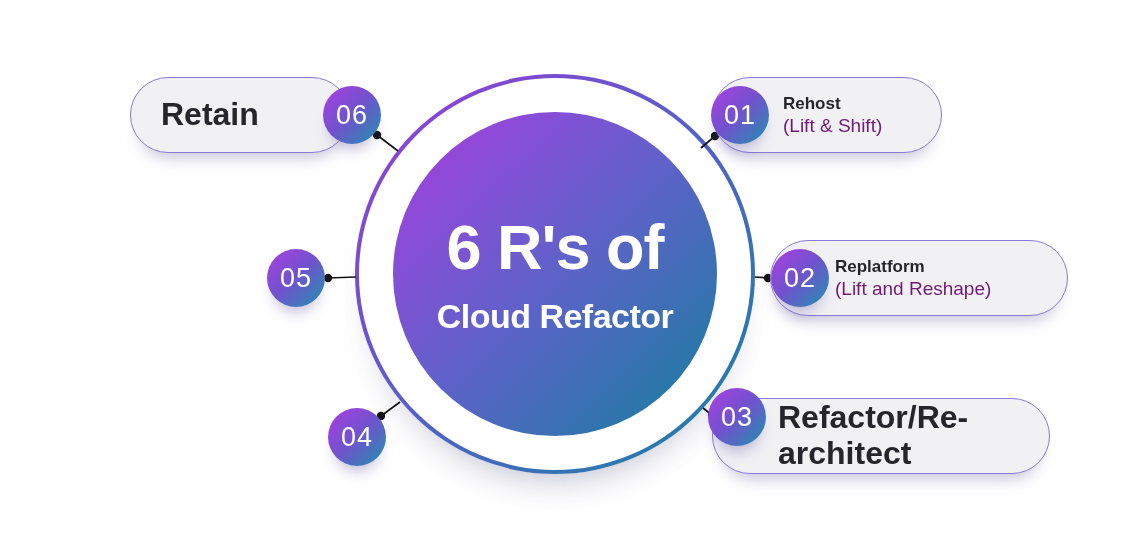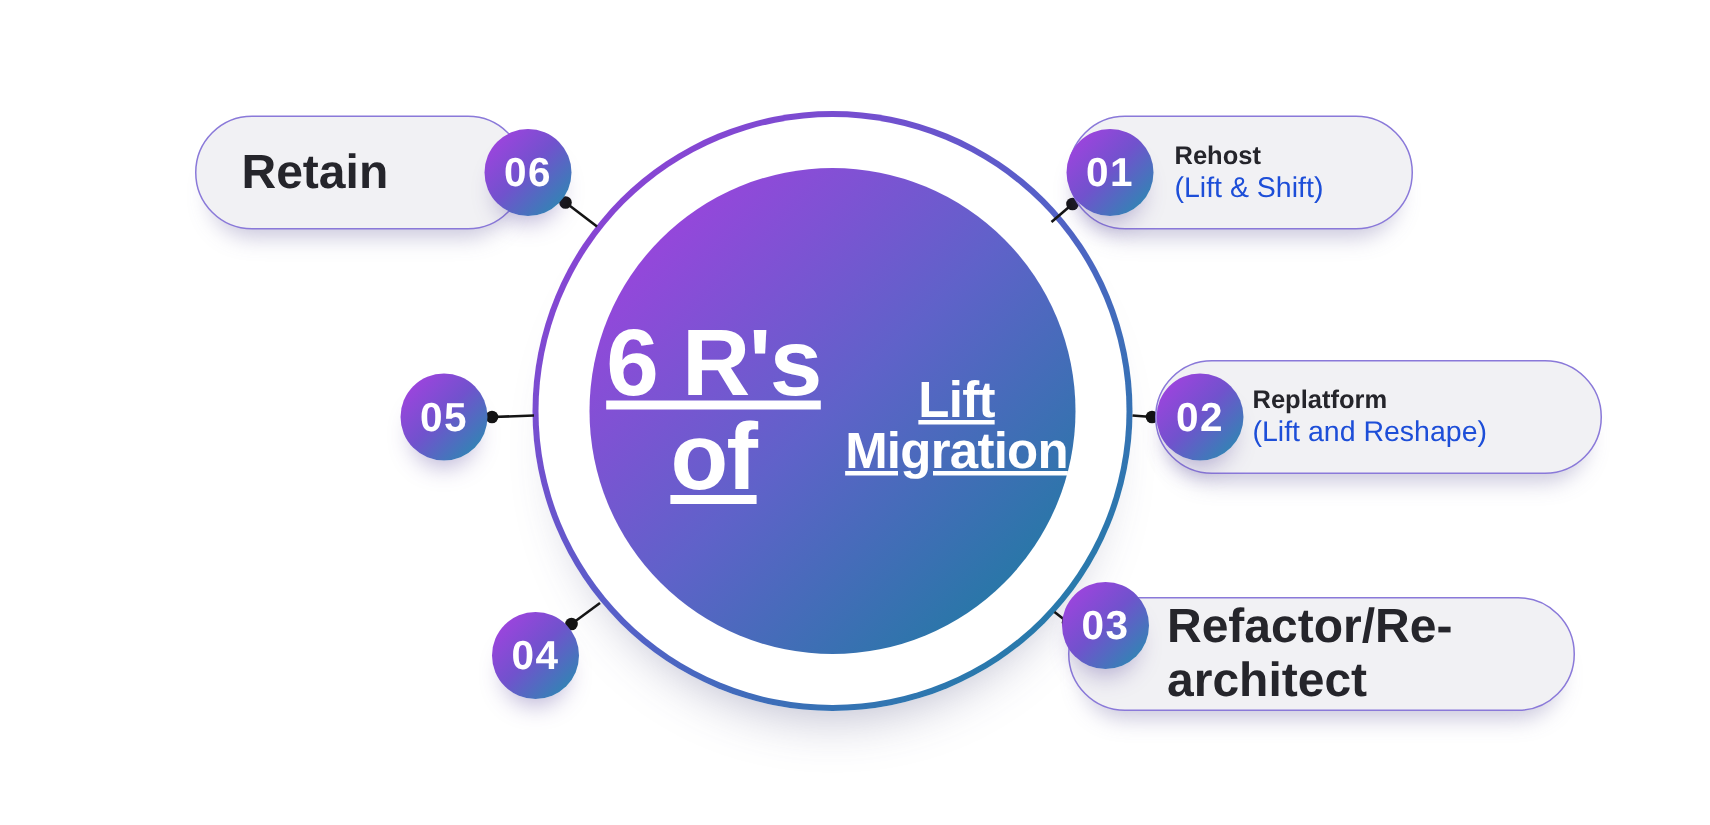--- a/index.html
+++ b/index.html
@@ -21,22 +21,22 @@
     box-shadow:0 26px 36px -24px rgba(70,70,120,.40);
     z-index:1;
   }
   .ring-white {
     position:absolute; inset:4px; border-radius:50%;
     background:#ffffff;
   }
   .core {
     position:absolute; inset:34px; border-radius:50%;
     background:linear-gradient(135deg,#aa3ce2 0%, #5f62c9 50%, #147f9b 100%);
-    display:flex; align-items:center; justify-content:center;
-    color:#ffffff; text-align:center;text-decoration:underline;
+    display:flex; flex-direction:column; align-items:center; justify-content:center;
+    color:#ffffff; text-align:center;
   }
   .core-line1 {
     font-size:63px; font-weight:bold; letter-spacing:-1px; line-height:1;
   }
   .core-line2 {
     font-size:34px; font-weight:bold; letter-spacing:-0.5px;
     margin-top:20px; line-height:1;
   }
 
   
@@ -49,36 +49,36 @@
   .pill {
     position:absolute; height:76px; border-radius:38px;
     background:#f1f1f4;
     border:1.4px solid #8a79d9;
     box-shadow:0 15px 15px -10px rgba(99,91,155,.35);
     display:flex; flex-direction:column; justify-content:center;
     z-index:3;
   }
   .pill .title   { font-size:32px; font-weight:bold; color:#25252b; line-height:1.12; }
   .pill .title.two-line { font-size:17px; }
-  .pill .subtitle{ font-size:19px; font-weight:normal; color:#1d4ed8; line-height:1.15; margin-top:2px; }
+  .pill .subtitle{ font-size:19px; font-weight:normal; color:#701a75; line-height:1.15; margin-top:2px; }
   .pill .subtitle:empty { display:none; }
 
   #pill-retain     { left:130px; top:77px;  width:220px; padding-left:30px; padding-right:60px; }
   #pill-retire     { left:75px;  top:240px; width:246px; padding-left:30px; padding-right:60px; }
   #pill-repurchase { left:135px; top:398px; width:225px; padding-left:28px; padding-right:40px; }
   #pill-rehost     { left:712px; top:77px;  width:230px; padding-left:70px; }
   #pill-replatform { left:770px; top:240px; width:298px; padding-left:64px; }
   #pill-refactor   { left:712px; top:398px; width:338px; padding-left:65px; }
 
   
   .badge {
     position:absolute; width:58px; height:58px; border-radius:50%;
     background:linear-gradient(135deg,#ab3fe3 0%, #7152cd 48%, #1f93ad 100%);
     color:#ffffff; display:flex; align-items:center; justify-content:center;
-    font-size:27px; font-weight:bold; letter-spacing:1px;
+    font-size:27px; font-weight:normal; letter-spacing:1px;
     box-shadow:0 12px 16px -8px rgba(80,60,150,.40);
     z-index:4;
   }
   #badge-06 { left:323px; top:86px;  }
   #badge-05 { left:267px; top:249px; }
   #badge-04 { left:328px; top:408px; }
   #badge-01 { left:711px; top:86px;  }
   #badge-02 { left:771px; top:249px; }
   #badge-03 { left:708px; top:388px; }
 </style>
@@ -103,21 +103,21 @@
       <circle cx="715" cy="136" r="4.2"></circle>
       <circle cx="768" cy="278" r="4.2"></circle>
       <circle cx="712" cy="415" r="4.2"></circle>
     </g>
   </svg>
 
   <div class="ring">
     <div class="ring-white">
       <div class="core">
         <div class="core-line1">6 R's of</div>
-        <div class="core-line2">Lift Migration</div>
+        <div class="core-line2">Cloud Refactor</div>
       </div>
     </div>
   </div>
 
   <div class="pill" id="pill-retain">
     <div class="title">Retain</div>
   </div>
 
 
 

